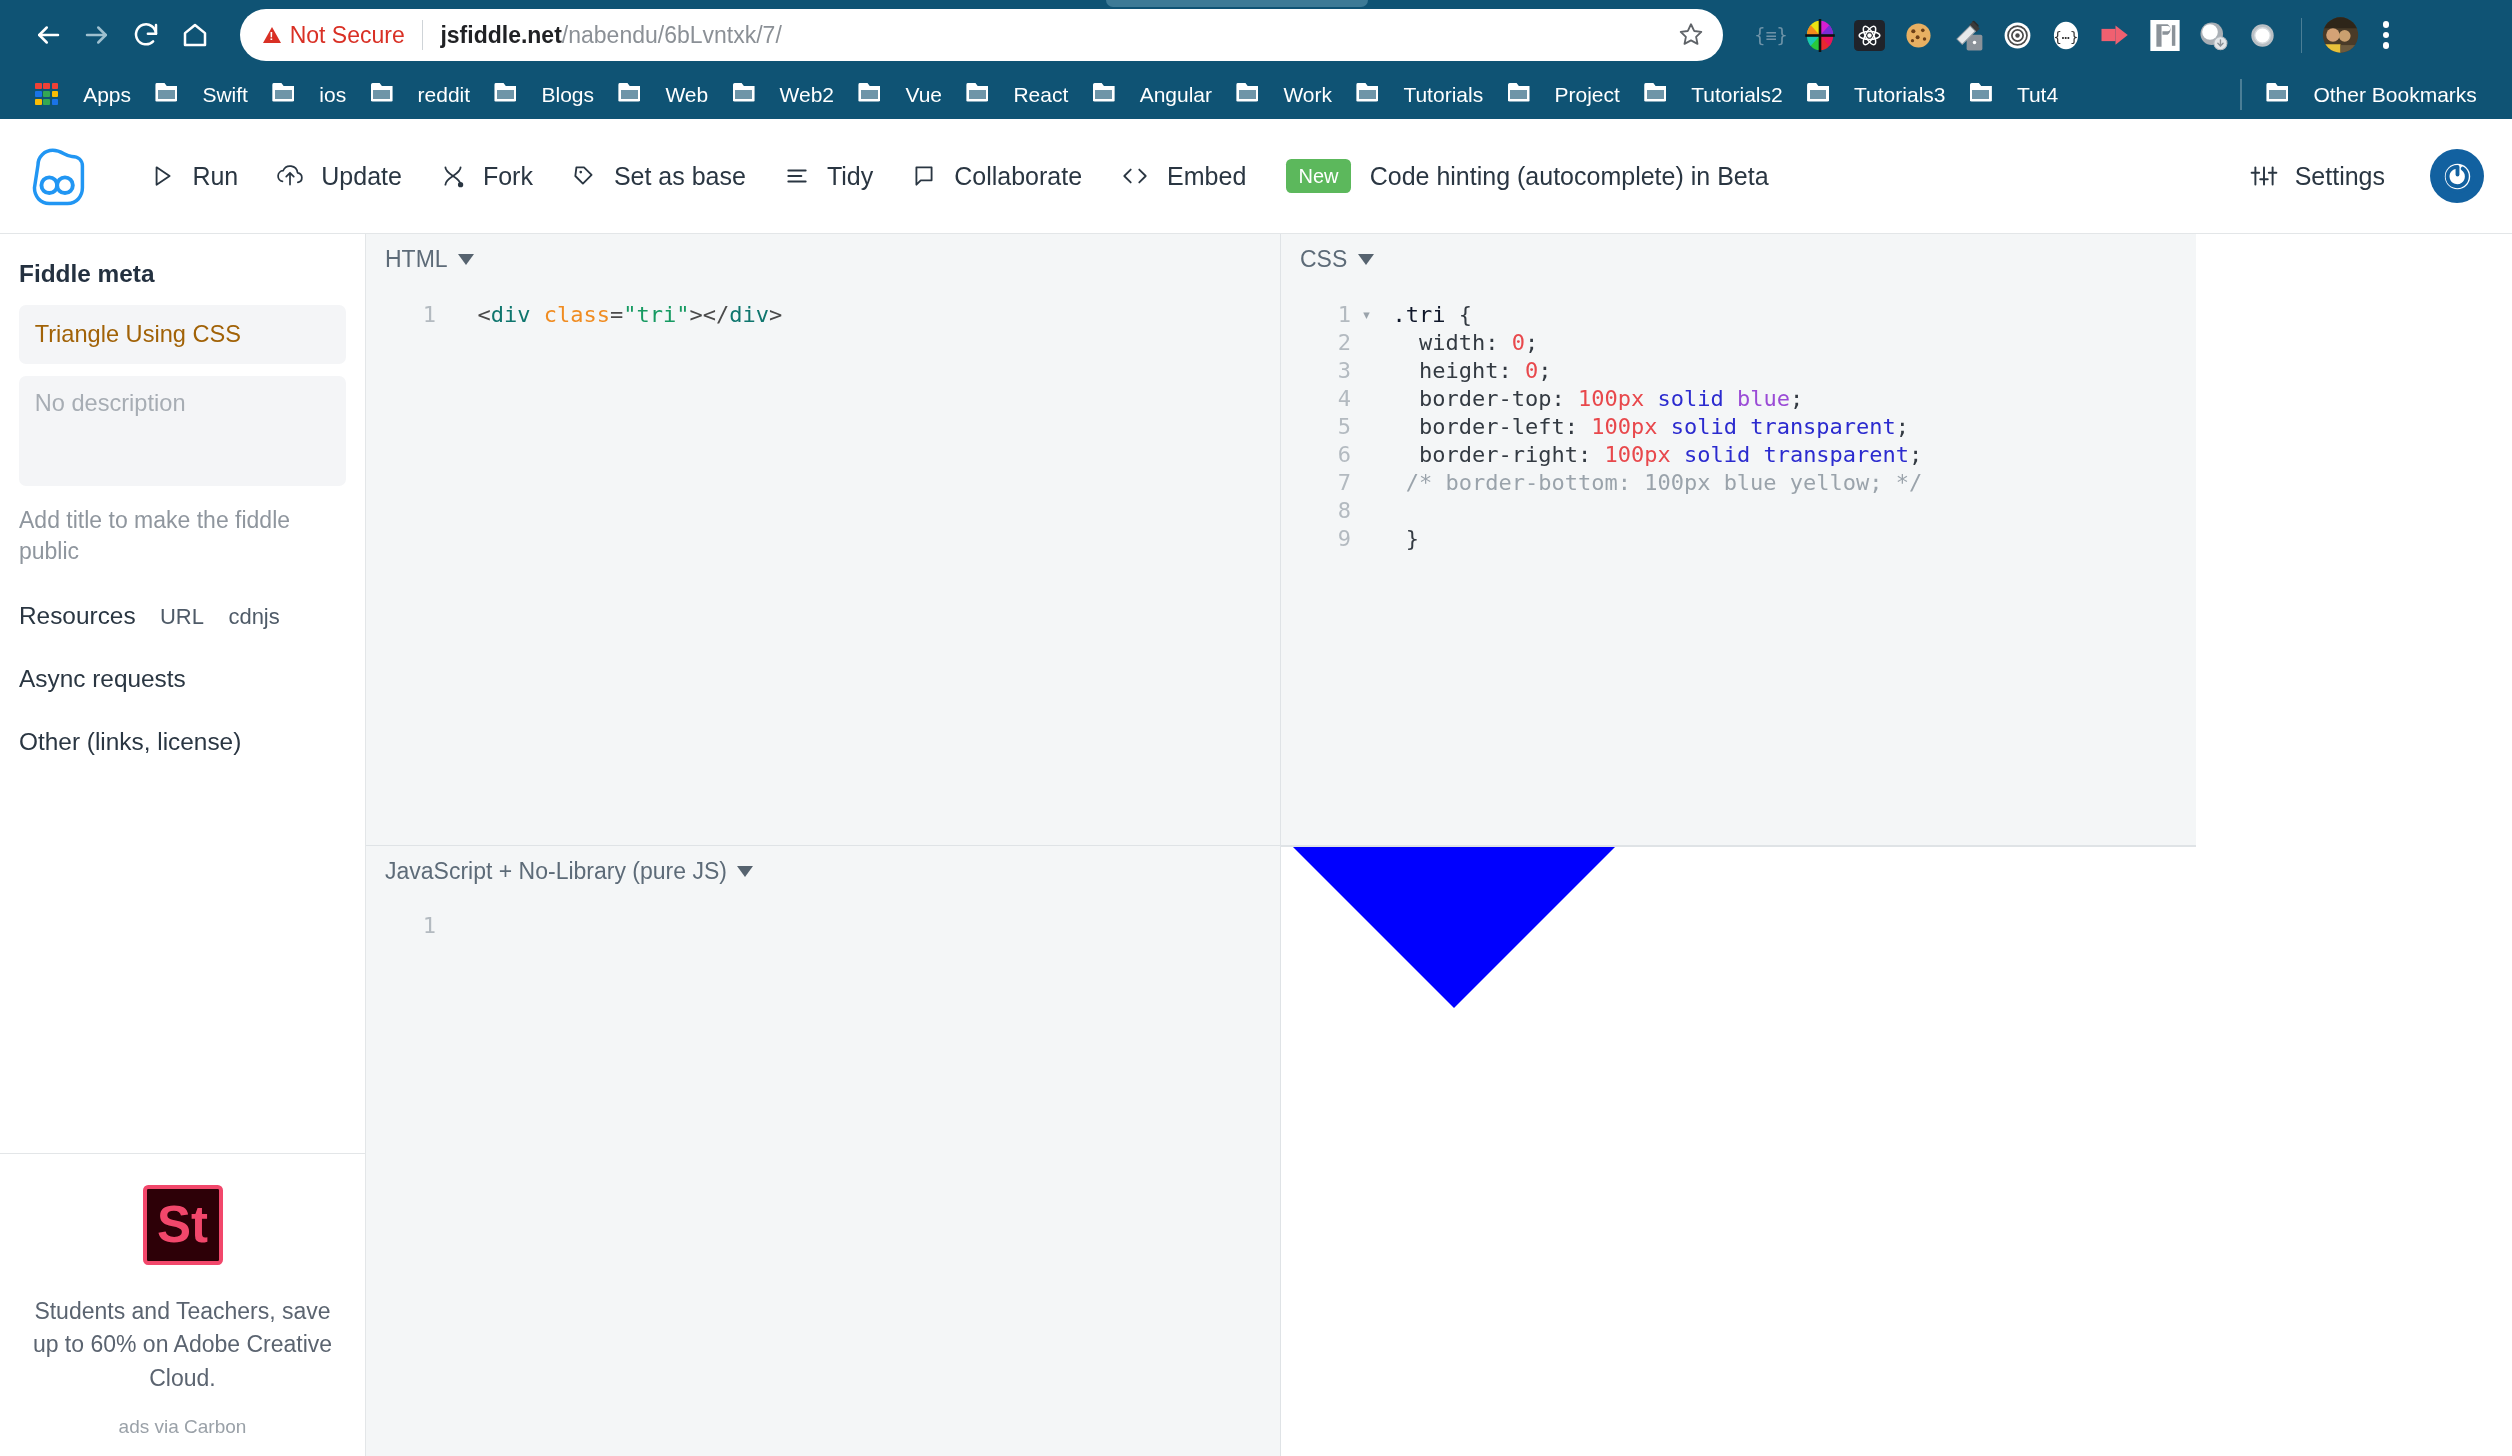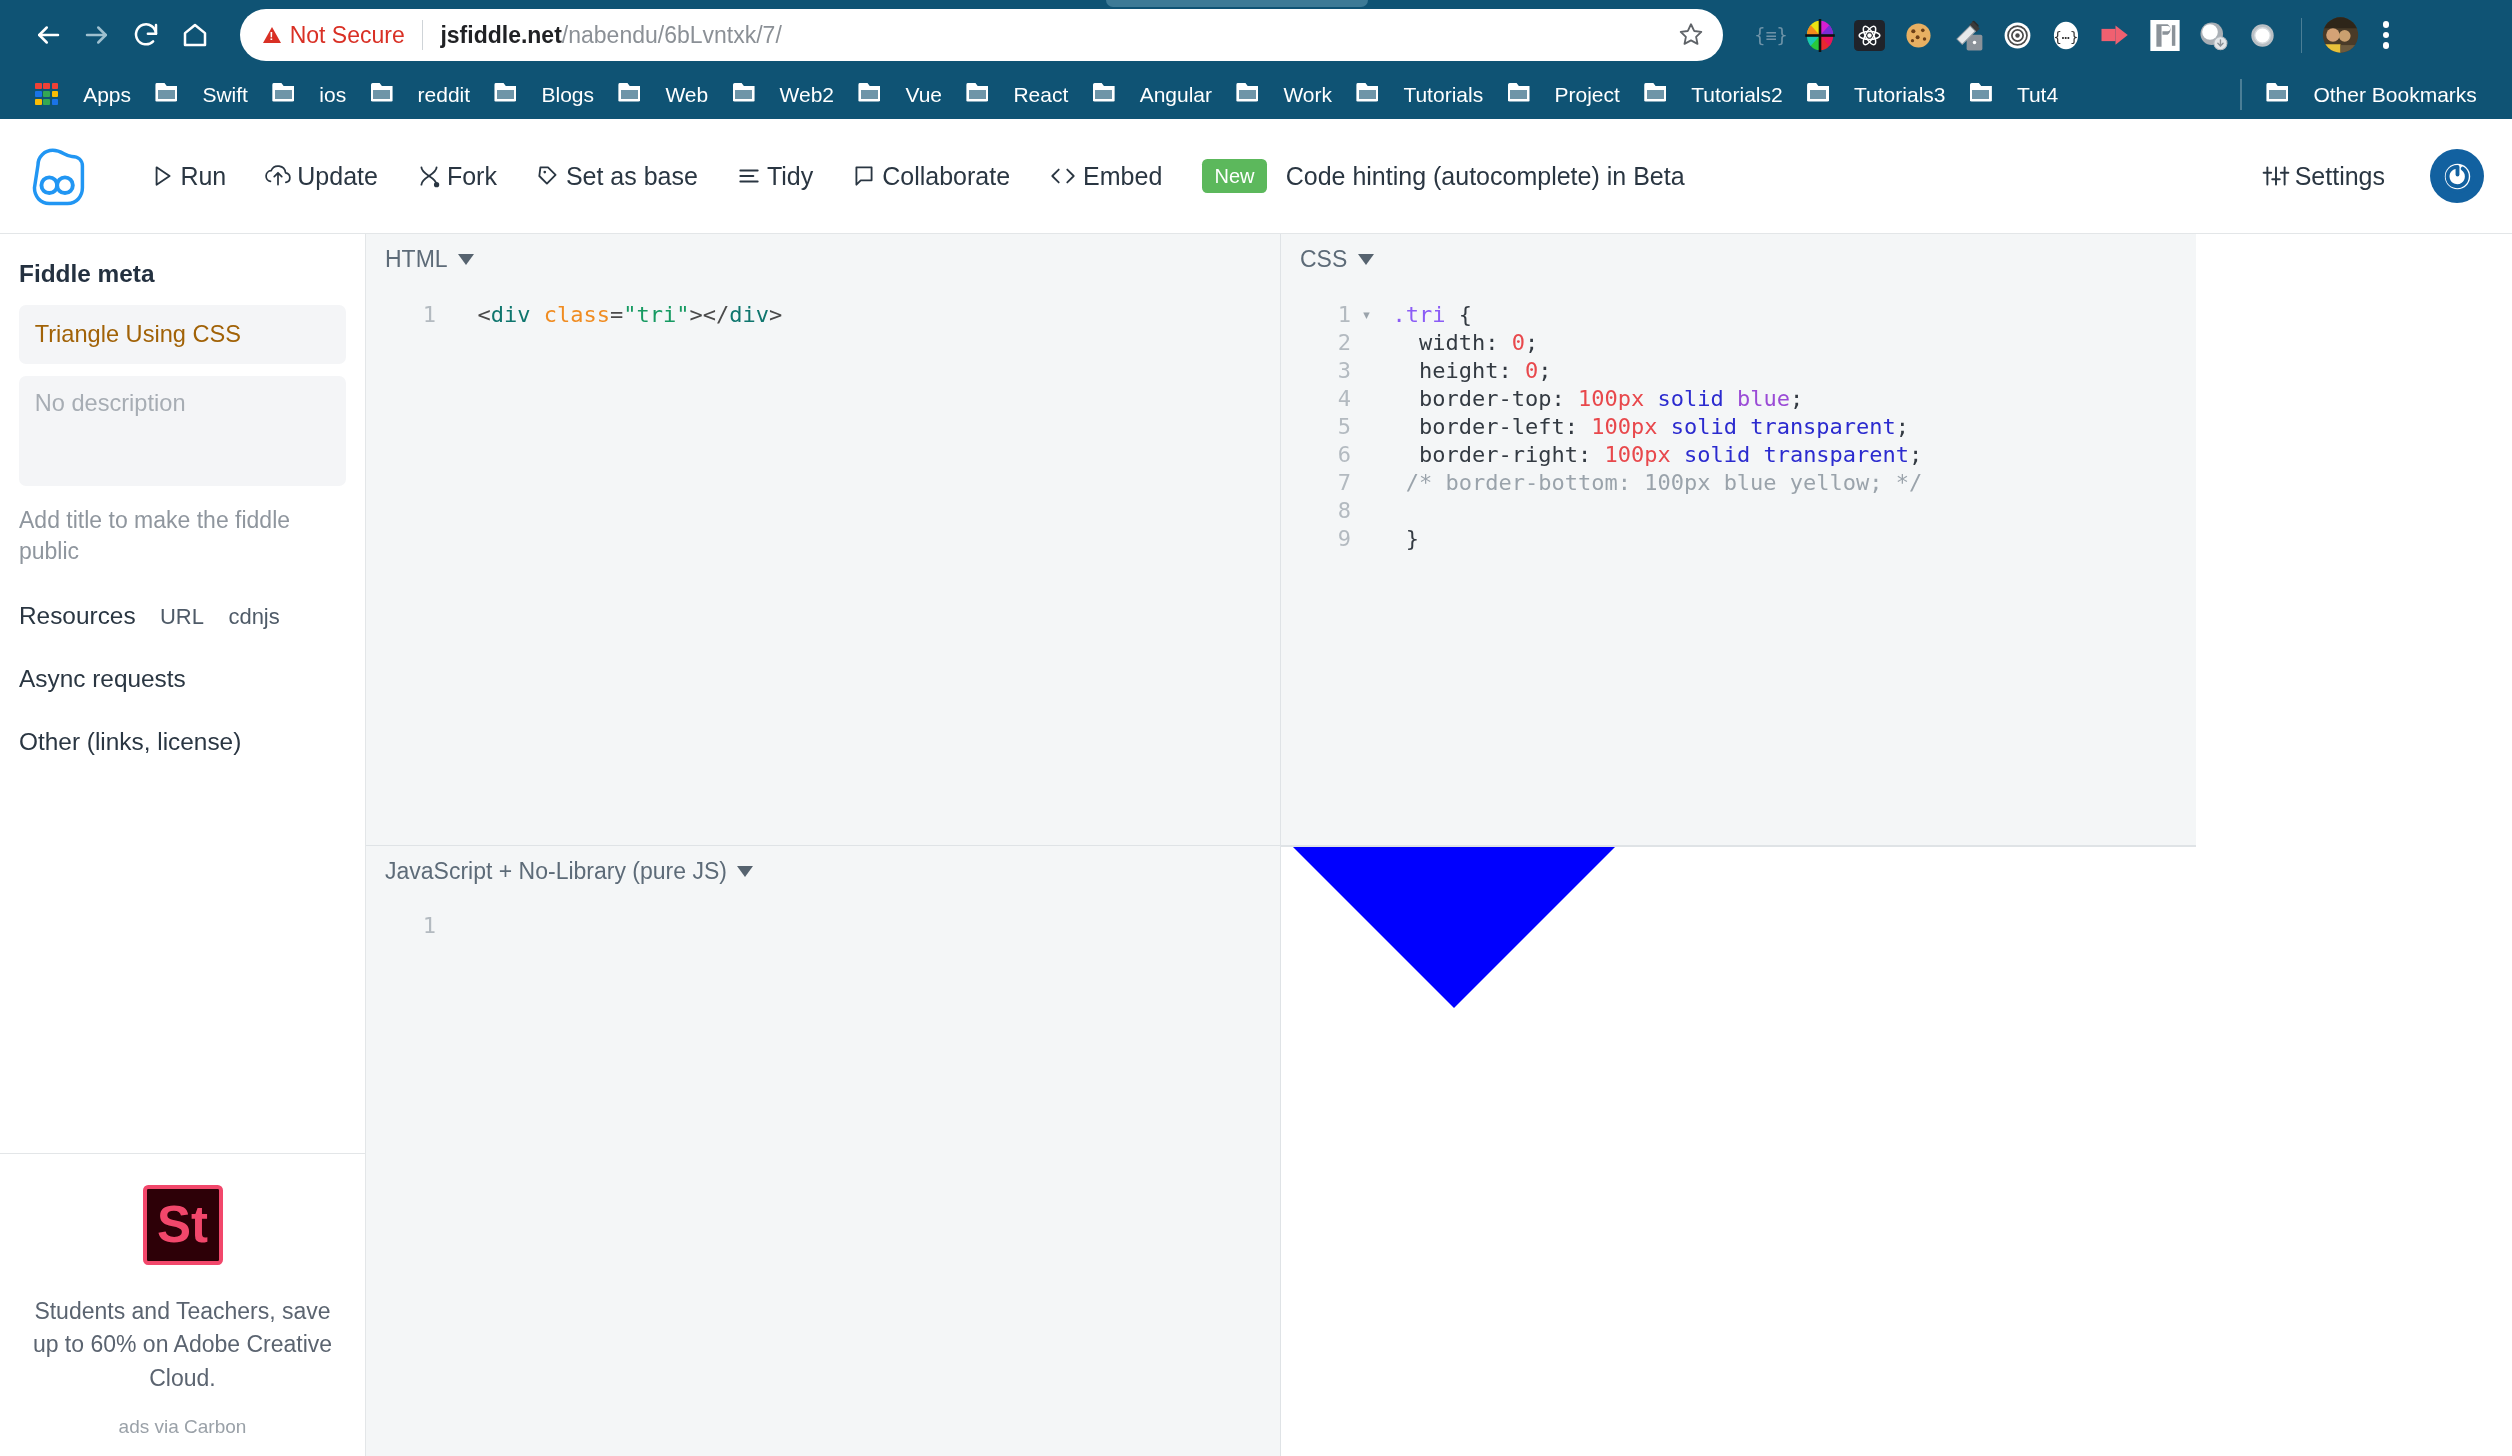--- a/index.html
+++ b/index.html
@@ -150,21 +150,21 @@
     height: 115px;
     background: #ffffff;
     border-bottom: 0.9px solid #e3e6e8;
     display: flex;
     align-items: center;
     padding: 0 28px 0 24.4px;
   }
   .jsf-logo { width: 68px; height: 65px; flex:0 0 auto; margin-right: 38px;}
   .tb-item {
     display: flex; align-items: center;
-    gap: 5px;
+    gap: 17px;
     padding: 0 19px;
     height: 61px;
     font-size: 25px;
     color: #2a3642;
     white-space: nowrap;
   }
   .tb-item svg { flex: 0 0 auto; }
   .badge-new {
     background: #5cb85c;
     color: #fff;
@@ -344,21 +344,21 @@
     line-height: 28px;
   }
   .code-txt { padding-left: 10.5px; }
   
   .t-tag   { color: #0f766e; }
   .t-attr  { color: #f08c21; }
   .t-eq    { color: #4a4a4a; }
   .t-str   { color: #169a62; }
   .t-punc  { color: #4a4a4a; }
   
-  .c-sel   { color: #8b5cf6; }
+  .c-sel   { color: #0f172a; }
   .c-prop  { color: #333a42; }
   .c-num   { color: #e8484c; }
   .c-kw    { color: #2b2bcf; }
   .c-val   { color: #9a4bd6; }
   .c-com   { color: #9aa3ab; }
   .c-brace { color: #333a42; }
 
   .preview-pane {
     background: #ffffff;
     border-bottom: none;

